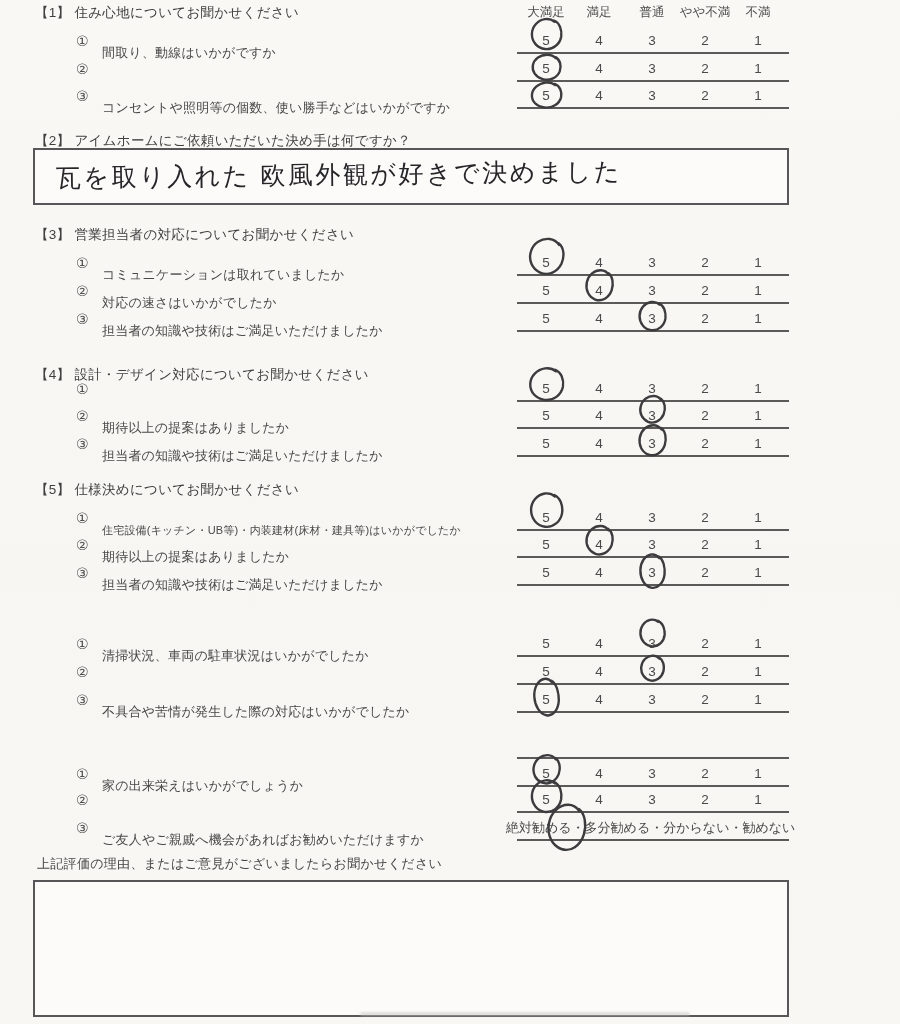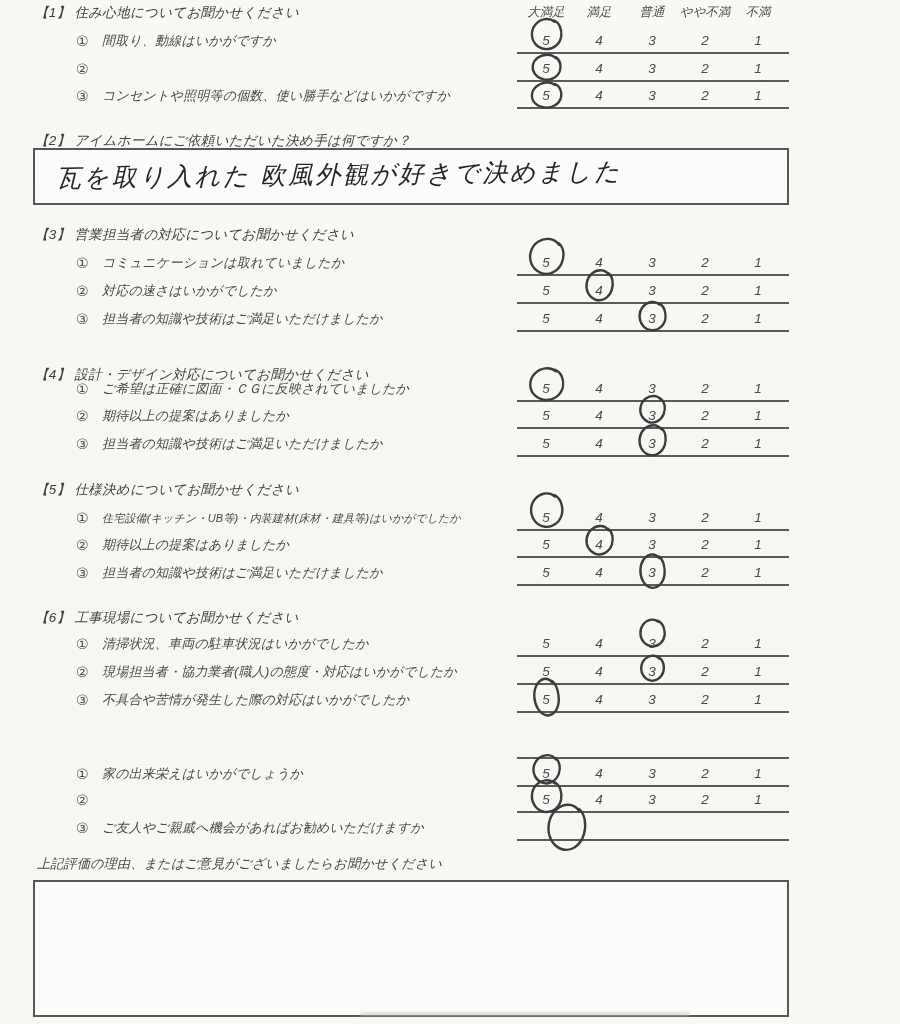--- a/index.html
+++ b/index.html
@@ -5,31 +5,30 @@
   html,body{margin:0;padding:0;}
   body{
     width:900px;height:1024px;
     font-family:"Liberation Sans","DejaVu Sans",sans-serif;
     background:#e9e9e7;
   }
   .page{
     position:relative;width:900px;height:1024px;overflow:hidden;
     background:linear-gradient(180deg,#f9f8f5 0%,#f7f6f3 55%,#f8f7f4 100%);
     color:#4a4a4a;
-    font-style:italic;
   }
   
   .sec-head{position:absolute;left:35px;font-size:13.5px;color:#3f3f3f;white-space:nowrap;letter-spacing:.3px;}
   .sec-head .num{margin-right:4px;}
   
   .colhead{position:absolute;top:4px;width:66px;text-align:center;font-size:12.5px;color:#4d4d4d;white-space:nowrap;}
   
   .row{position:absolute;left:0;width:900px;height:28px;}
   .qno{position:absolute;left:76px;top:0;line-height:28px;font-size:14px;color:#4f4f4f;}
-  .qtx{position:absolute;left:102px;top:0;line-height:28px;font-size:13px;color:#484848;letter-spacing:.2px;white-space:nowrap;}
+  .qtx{position:absolute;left:102px;top:12px;line-height:28px;font-size:13px;color:#484848;letter-spacing:.2px;white-space:nowrap;}
   .cell{position:absolute;top:0;width:36px;text-align:center;line-height:28px;font-size:13.5px;color:#4a4a4a;}
   .v5{left:528px}.v4{left:581px}.v3{left:634px}.v2{left:687px}.v1{left:740px}
   .rule{position:absolute;left:517px;width:272px;top:25px;border-top:2px solid #5a5a58;height:0;}
   .tline{position:absolute;left:517px;width:272px;border-top:2px solid #5a5a58;height:0;}
   .opts{position:absolute;left:506px;top:0;line-height:28px;font-size:13px;color:#484848;white-space:nowrap;}
   
   .mark{position:absolute;z-index:3;pointer-events:none;}
   .mark svg{width:100%;height:100%;display:block;}
   
   .abox{position:absolute;border:2px solid #57575a;background:#fcfbf9;}
@@ -153,21 +152,20 @@
           <path d="M31 6 C37 9 39.5 17 37.5 24.5 C35 33 26 38.5 17 36.5 C8 34.5 2.5 27 3.5 18.5 C4.5 10 12 4 20.5 3.5 C24.5 3.3 28.5 4.5 31.5 7.5" fill="none" stroke="#3c3c3f" stroke-width="2.4" stroke-linecap="round" vector-effect="non-scaling-stroke"></path>
         </svg>
       </span>
   </div>
 
   <div class="sec-head" style="top:366px">
     <span class="num">【4】</span><span>設計・デザイン対応についてお聞かせください</span>
   </div>
   <div class="row" style="top:375px">
     <span class="qno">①</span>
-    <span class="qtx">ご希望は正確に図面・ＣＧに反映されていましたか</span>
     <span class="cell v5">5</span>
     <span class="cell v4">4</span>
     <span class="cell v3">3</span>
     <span class="cell v2">2</span>
     <span class="cell v1">1</span>
     <span class="rule"></span>
     <span class="mark" style="left: 527px; top: -10px; width: 38px; height: 38px; transform: rotate(-5deg);">
         <svg viewBox="0 0 40 40" preserveAspectRatio="none">
           <path d="M31 6 C37 9 39.5 17 37.5 24.5 C35 33 26 38.5 17 36.5 C8 34.5 2.5 27 3.5 18.5 C4.5 10 12 4 20.5 3.5 C24.5 3.3 28.5 4.5 31.5 7.5" fill="none" stroke="#3c3c3f" stroke-width="2.4" stroke-linecap="round" vector-effect="non-scaling-stroke"></path>
         </svg>
@@ -246,41 +244,37 @@
     <span class="cell v2">2</span>
     <span class="cell v1">1</span>
     <span class="rule"></span>
     <span class="mark" style="left: 638px; top: -8px; width: 28px; height: 40px; transform: rotate(-4deg);">
         <svg viewBox="0 0 40 40" preserveAspectRatio="none">
           <path d="M31 6 C37 9 39.5 17 37.5 24.5 C35 33 26 38.5 17 36.5 C8 34.5 2.5 27 3.5 18.5 C4.5 10 12 4 20.5 3.5 C24.5 3.3 28.5 4.5 31.5 7.5" fill="none" stroke="#3c3c3f" stroke-width="2.4" stroke-linecap="round" vector-effect="non-scaling-stroke"></path>
         </svg>
       </span>
   </div>
 
-  <div class="sec-head" style="top:609px">
-    <span class="num">【6】</span><span>工事現場についてお聞かせください</span>
-  </div>
   <div class="row" style="top:630px">
     <span class="qno">①</span>
     <span class="qtx">清掃状況、車両の駐車状況はいかがでしたか</span>
     <span class="cell v5">5</span>
     <span class="cell v4">4</span>
     <span class="cell v3">3</span>
     <span class="cell v2">2</span>
     <span class="cell v1">1</span>
     <span class="rule"></span>
     <span class="mark" style="left: 638px; top: -13px; width: 28px; height: 32px; transform: rotate(-10deg);">
         <svg viewBox="0 0 40 40" preserveAspectRatio="none">
           <path d="M31 6 C37 9 39.5 17 37.5 24.5 C35 33 26 38.5 17 36.5 C8 34.5 2.5 27 3.5 18.5 C4.5 10 12 4 20.5 3.5 C24.5 3.3 28.5 4.5 31.5 7.5" fill="none" stroke="#3c3c3f" stroke-width="2.4" stroke-linecap="round" vector-effect="non-scaling-stroke"></path>
         </svg>
       </span>
   </div>
   <div class="row" style="top:658px">
     <span class="qno">②</span>
-    <span class="qtx">現場担当者・協力業者(職人)の態度・対応はいかがでしたか</span>
     <span class="cell v5">5</span>
     <span class="cell v4">4</span>
     <span class="cell v3">3</span>
     <span class="cell v2">2</span>
     <span class="cell v1">1</span>
     <span class="rule"></span>
     <span class="mark" style="left: 639px; top: -5px; width: 26px; height: 30px; transform: rotate(0deg);">
         <svg viewBox="0 0 40 40" preserveAspectRatio="none">
           <path d="M31 6 C37 9 39.5 17 37.5 24.5 C35 33 26 38.5 17 36.5 C8 34.5 2.5 27 3.5 18.5 C4.5 10 12 4 20.5 3.5 C24.5 3.3 28.5 4.5 31.5 7.5" fill="none" stroke="#3c3c3f" stroke-width="2.4" stroke-linecap="round" vector-effect="non-scaling-stroke"></path>
         </svg>
@@ -328,20 +322,21 @@
     <span class="rule"></span>
     <span class="mark" style="left: 529px; top: -9px; width: 34px; height: 38px; transform: rotate(-4deg);">
         <svg viewBox="0 0 40 40" preserveAspectRatio="none">
           <path d="M31 6 C37 9 39.5 17 37.5 24.5 C35 33 26 38.5 17 36.5 C8 34.5 2.5 27 3.5 18.5 C4.5 10 12 4 20.5 3.5 C24.5 3.3 28.5 4.5 31.5 7.5" fill="none" stroke="#3c3c3f" stroke-width="2.4" stroke-linecap="round" vector-effect="non-scaling-stroke"></path>
         </svg>
       </span>
   </div>
   <div class="row" style="top:814px">
     <span class="qno">③</span>
     <span class="qtx">ご友人やご親戚へ機会があればお勧めいただけますか</span>
+    <span class="opts">絶対勧める・多分勧める・分からない・勧めない</span>
     <span class="rule"></span>
     <span class="mark" style="left: 545px; top: -14px; width: 42px; height: 54px; transform: rotate(4deg);">
         <svg viewBox="0 0 40 40" preserveAspectRatio="none">
           <path d="M31 6 C37 9 39.5 17 37.5 24.5 C35 33 26 38.5 17 36.5 C8 34.5 2.5 27 3.5 18.5 C4.5 10 12 4 20.5 3.5 C24.5 3.3 28.5 4.5 31.5 7.5" fill="none" stroke="#3c3c3f" stroke-width="2.4" stroke-linecap="round" vector-effect="non-scaling-stroke"></path>
         </svg>
       </span>
   </div>
 
   <div class="comment-label">上記評価の理由、またはご意見がございましたらお聞かせください</div>
   <div class="abox" style="left:33px;top:880px;width:752px;height:133px"></div>

